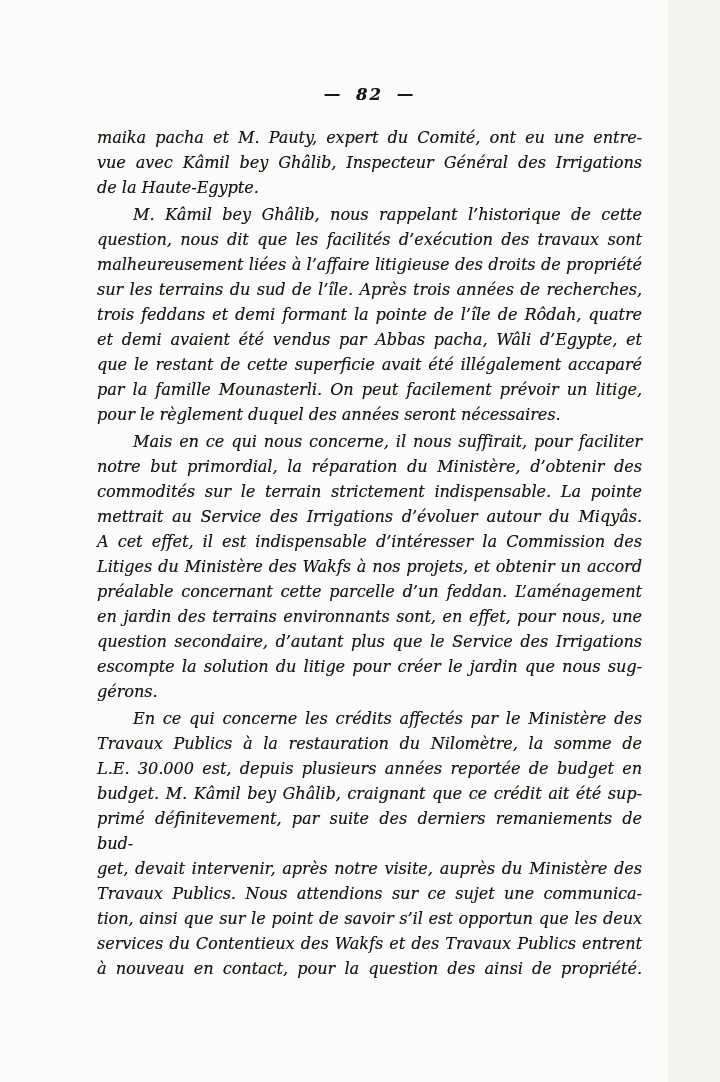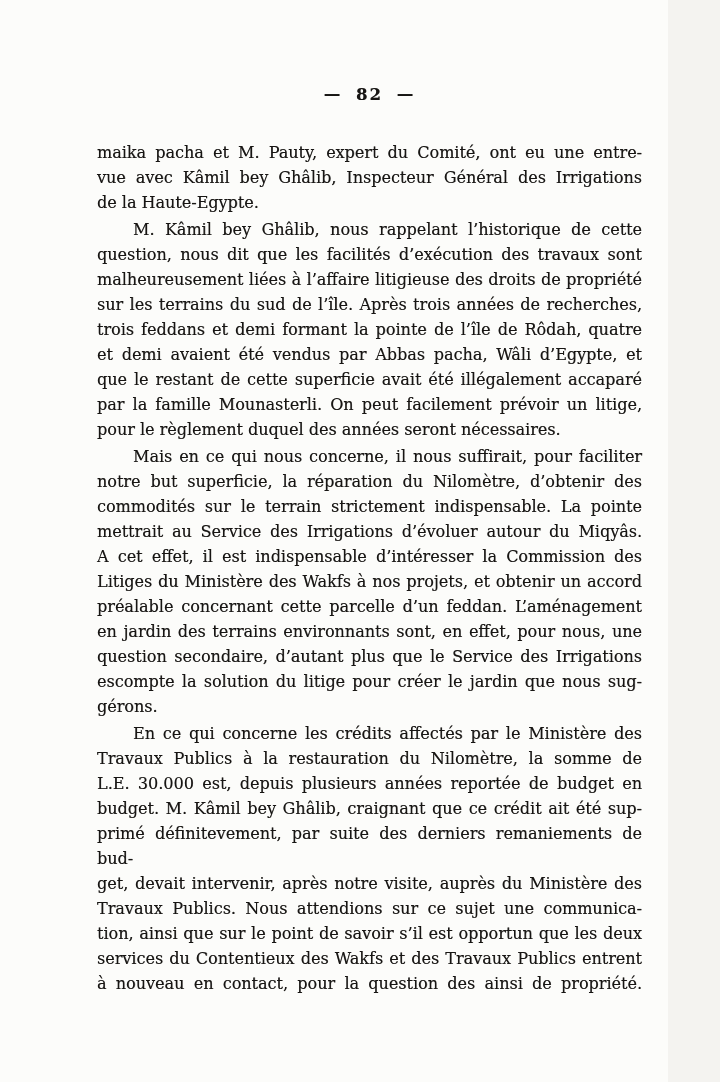--- a/index.html
+++ b/index.html
@@ -9,35 +9,36 @@
   }
   .page {
     position: relative;
     width: 668px;
     height: 1082px;
     background: #fcfcfa;
     color: #171513;
     font-family: "DejaVu Serif", serif;
     overflow: hidden;
     text-shadow: 0.3px 0 0 rgba(23, 21, 19, 0.5);
+    font-style: italic;
   }
   .page-number {
     position: absolute;
     top: 85px;
     left: 97px;
     width: 545px;
     text-align: center;
     font-size: 16.5px;
     font-weight: bold;
     letter-spacing: 2px;
     word-spacing: 6px;
   }
   .page-body {
     position: absolute;
-    top: 140px;
+    top: 125px;
     left: 97px;
     width: 545px;
   }
   .para {
     margin: 0;
     padding: 0;
   }
   .para + .para {
     margin-top: 2px;
   }
@@ -78,21 +79,21 @@
       <span class="line">sur les terrains du sud de l’île. Après trois années de recherches,</span>
       <span class="line">trois feddans et demi formant la pointe de l’île de Rôdah, quatre</span>
       <span class="line">et demi avaient été vendus par Abbas pacha, Wâli d’Egypte, et</span>
       <span class="line">que le restant de cette superficie avait été illégalement accaparé</span>
       <span class="line">par la famille Mounasterli. On peut facilement prévoir un litige,</span>
       <span class="line end">pour le règlement duquel des années seront nécessaires.</span>
     </p>
 
     <p class="para">
       <span class="line indent">Mais en ce qui nous concerne, il nous suffirait, pour faciliter</span>
-      <span class="line">notre but superficie, la réparation du Nilomètre, d’obtenir des</span>
+      <span class="line">notre but primordial, la réparation du Ministère, d’obtenir des</span>
       <span class="line">commodités sur le terrain strictement indispensable. La pointe</span>
       <span class="line">mettrait au Service des Irrigations d’évoluer autour du Miqyâs.</span>
       <span class="line">A cet effet, il est indispensable d’intéresser la Commission des</span>
       <span class="line">Litiges du Ministère des Wakfs à nos projets, et obtenir un accord</span>
       <span class="line">préalable concernant cette parcelle d’un feddan. L’aménagement</span>
       <span class="line">en jardin des terrains environnants sont, en effet, pour nous, une</span>
       <span class="line">question secondaire, d’autant plus que le Service des Irrigations</span>
       <span class="line">escompte la solution du litige pour créer le jardin que nous sug-</span>
       <span class="line end">gérons.</span>
     </p>

